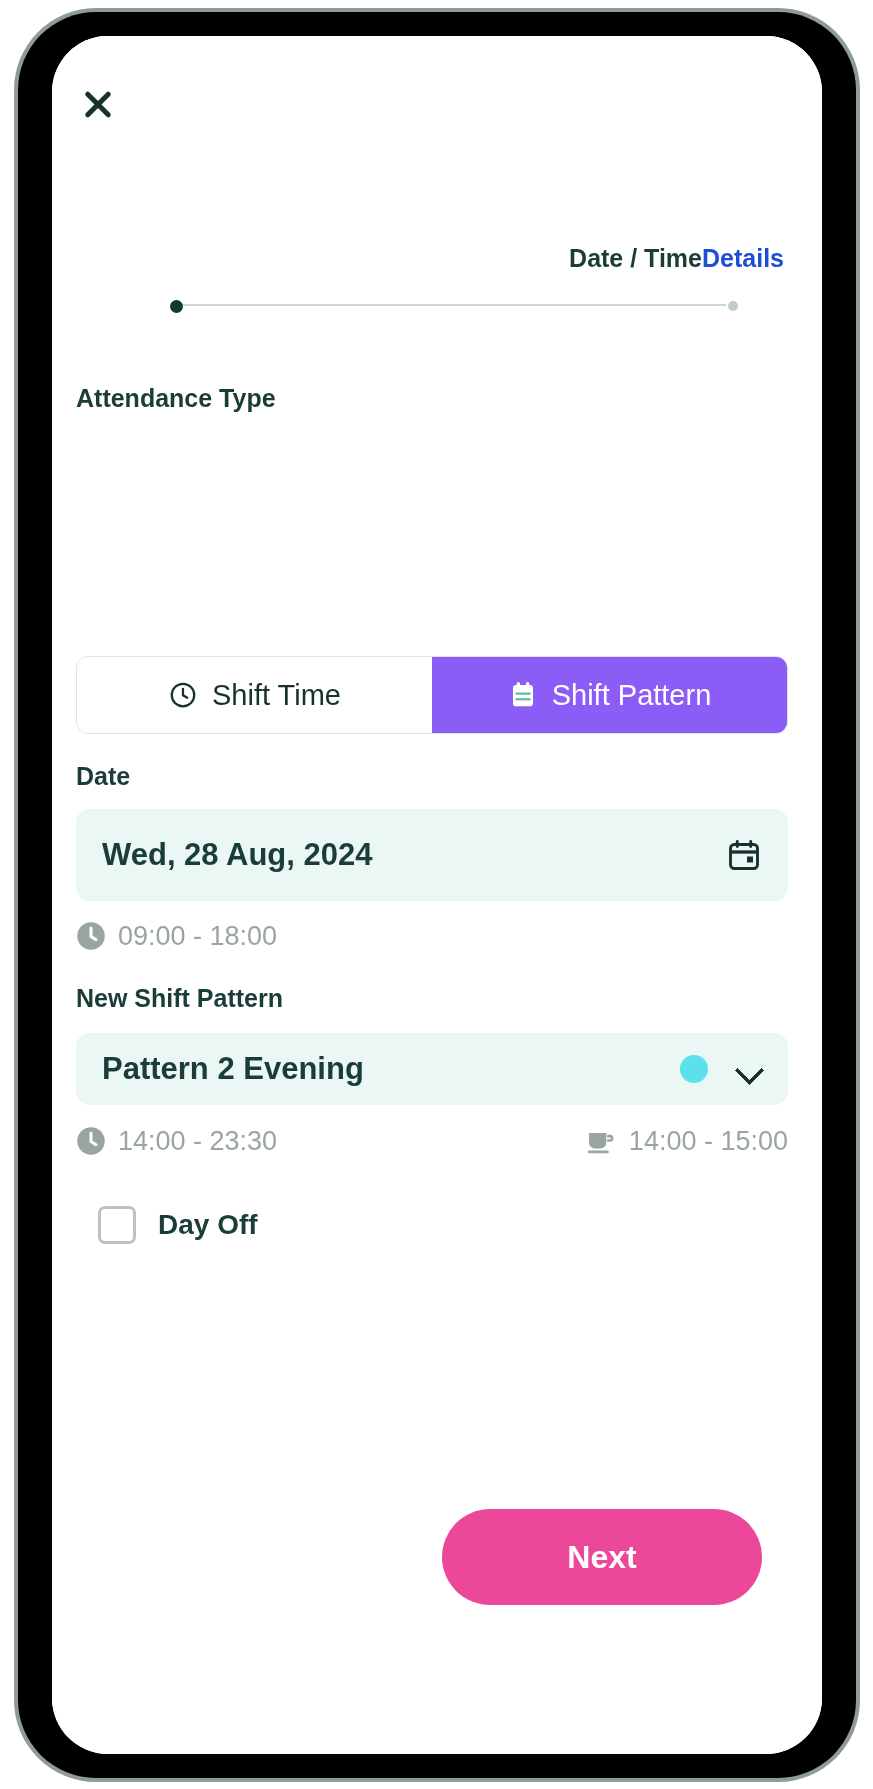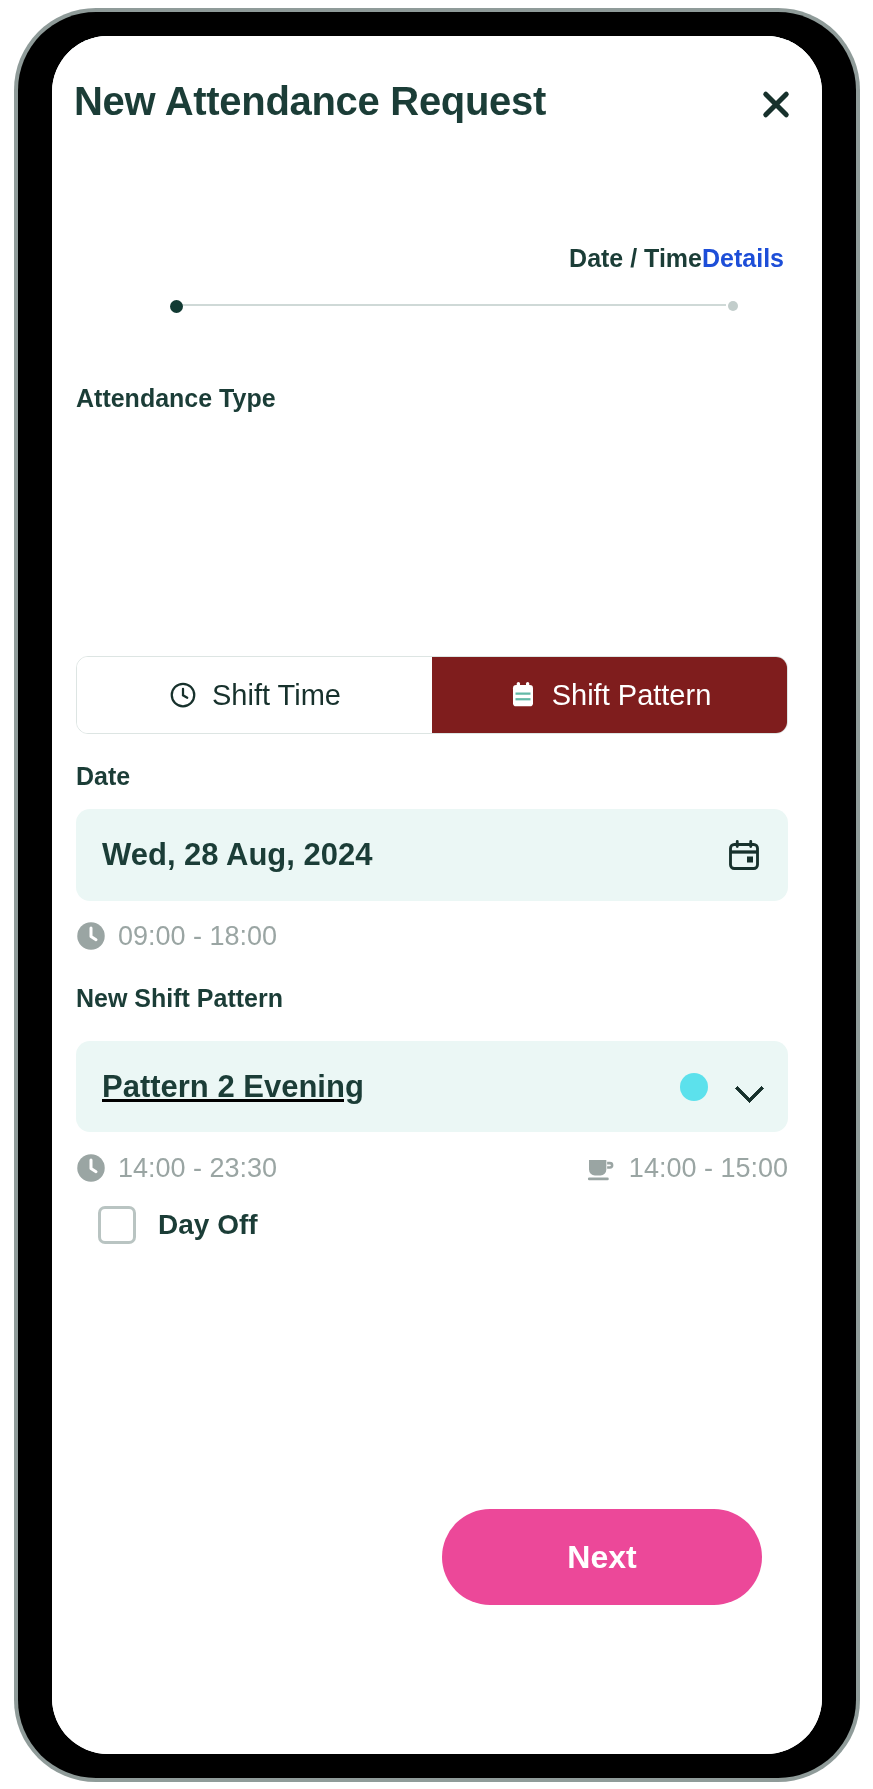--- a/index.html
+++ b/index.html
@@ -194,21 +194,21 @@
   .seg {
     flex: 1;
     display: flex;
     align-items: center;
     justify-content: center;
     gap: 14px;
     font-size: 29px;
     cursor: pointer;
   }
   .seg.inactive { background: #ffffff; color: #17312c; }
-  .seg.active   { background: #7f1d1d; color: #ffffff; }
+  .seg.active   { background: #8b5cf6; color: #ffffff; }
   .seg-text { line-height: 1; }
 
   
   .date-block {
     position: absolute;
     left: 24px;
     top: 726px;
     width: 712px;
   }
   .date-block .filled-field { margin-top: 18px; height: 92px; }
@@ -231,21 +231,21 @@
   }
   .meta-group.right { margin-left: auto; }
 
   
   .pattern-block {
     position: absolute;
     left: 24px;
     top: 948px;
     width: 712px;
   }
-  .pattern-block .filled-field { margin-top: 28px; height: 91px; text-decoration: underline; }
+  .pattern-block .filled-field { margin-top: 20px; height: 72px; }
   .pattern-dot {
     width: 28px; height: 28px;
     border-radius: 50%;
     background: #5ce1ec;
     flex: 0 0 auto;
     margin-right: 18px;
   }
 
   
   .dayoff-row {
@@ -295,21 +295,20 @@
 </head>
 <body>
 
 <div class="phone-frame">
   <div class="phone-screen">
     <div class="screen-topband"></div>
 
     <div class="sheet">
 
       <div class="header">
-        <div class="sheet-title">New Attendance Request</div>
         <div class="close-btn"></div>
       </div>
 
       <div class="stepper">
         <div class="stepper-labels">
           <div class="step-label">Date / Time</div>
           <div class="step-label inactive">Details</div>
         </div>
         <div class="stepper-track">
           <div class="track-line"></div>

